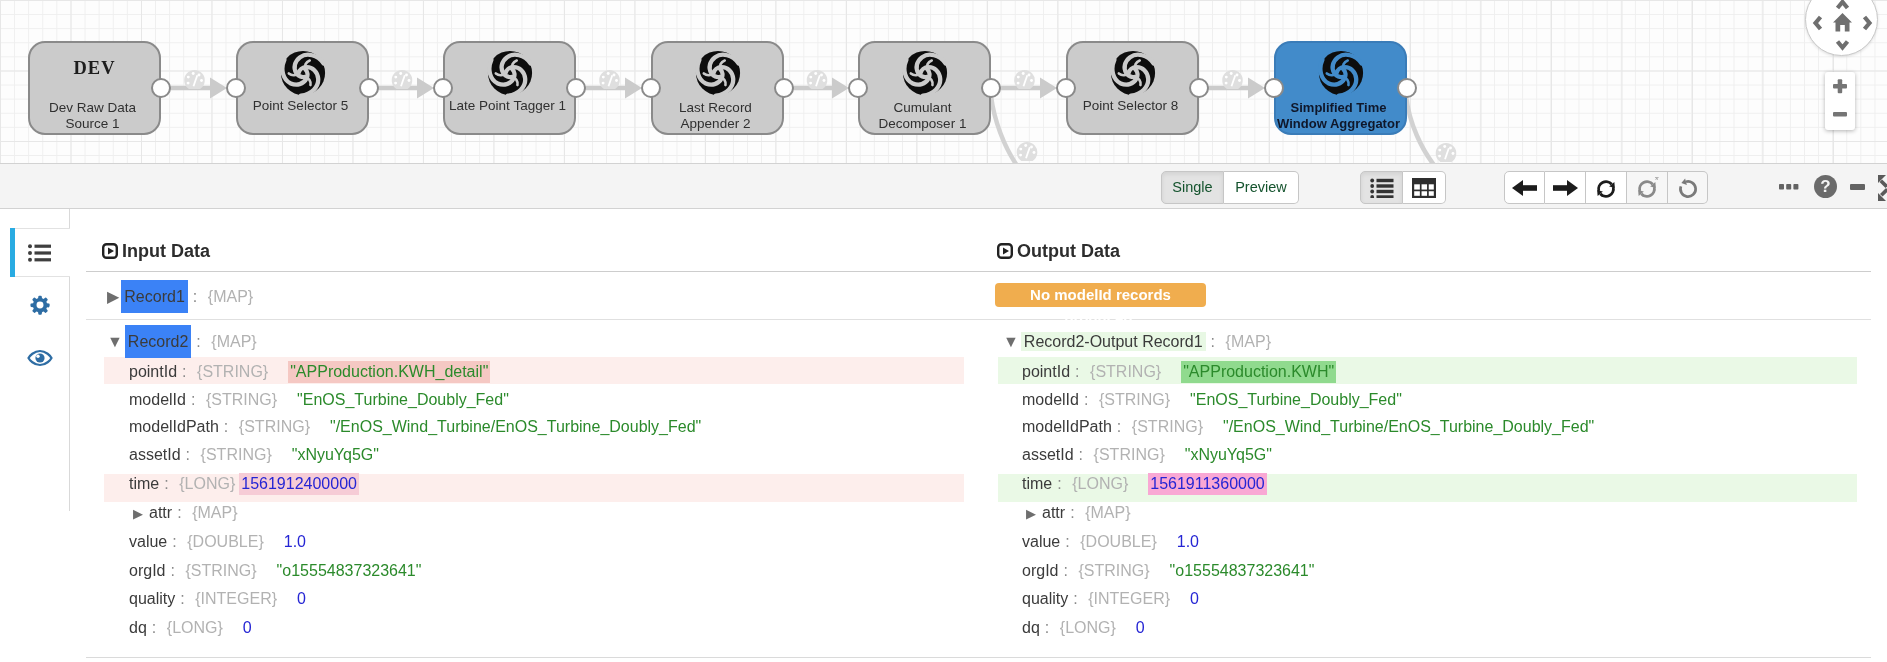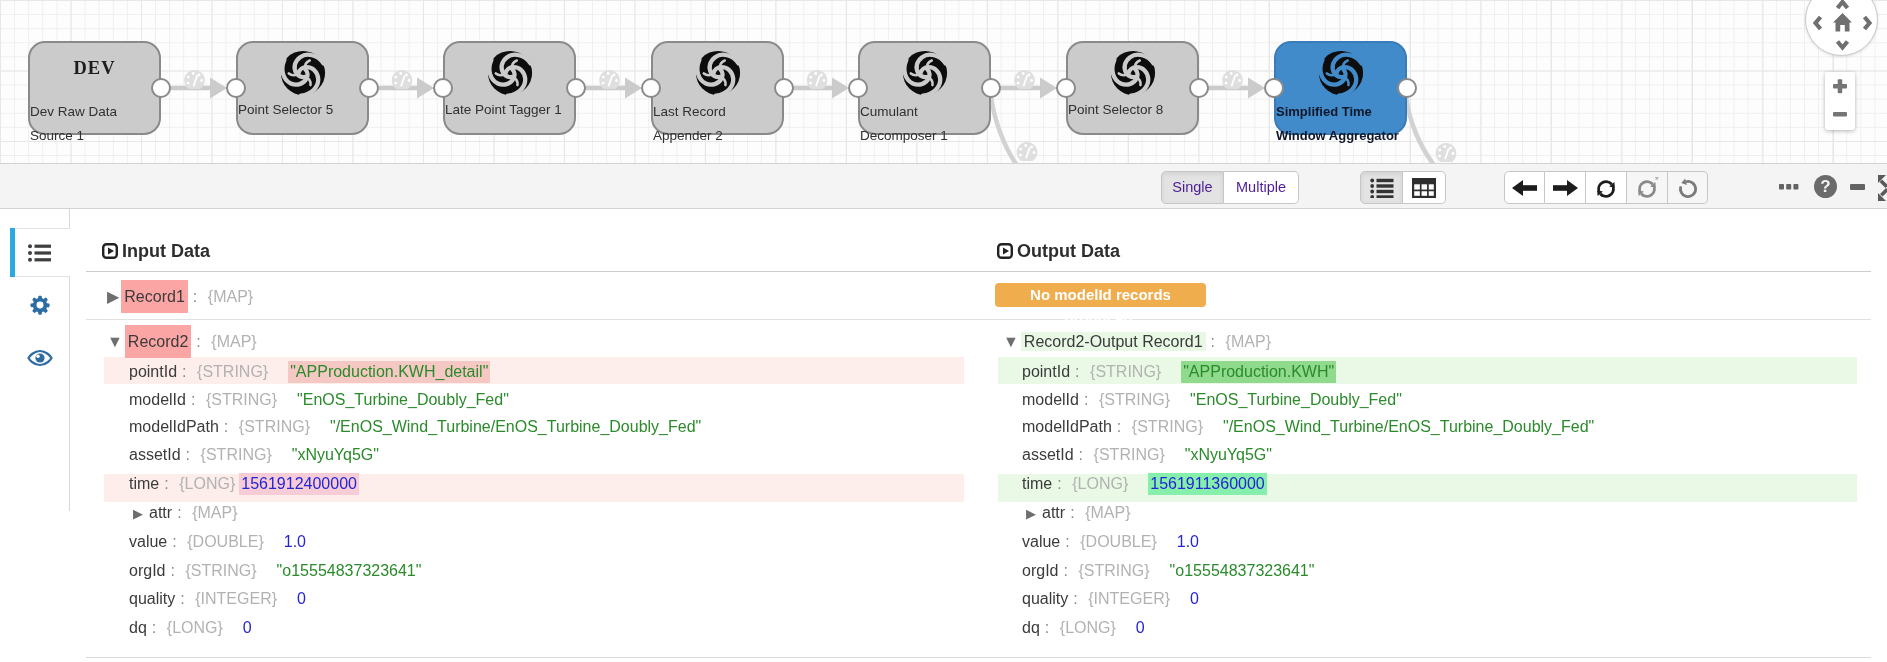--- a/index.html
+++ b/index.html
@@ -9,22 +9,22 @@
       linear-gradient(#e7e7e7 1px, transparent 1px),
       linear-gradient(90deg, #e7e7e7 1px, transparent 1px),
       linear-gradient(#efefef 1px, transparent 1px),
       linear-gradient(90deg, #efefef 1px, transparent 1px);
     background-size: 70.5px 70.5px, 70.5px 70.5px, 14.1px 14.1px, 14.1px 14.1px;
     background-color:#fdfdfd;
     overflow:hidden; }
   #wires { position:absolute; left:0; top:0; }
   .node { position:absolute; top:41px; width:133px; height:93.5px;
     background:#cbcbcb; border:2px solid #8a8a8a; border-radius:17px; }
-  .node .lbl { position:absolute; left:0; right:4px; text-align:left;
-    font-size:13.5px; line-height:24px; color:#303030; }
+  .node .lbl { position:absolute; left:0; right:4px; text-align:center;
+    font-size:13.5px; line-height:16px; color:#303030; }
   .node svg.swirl { position:absolute; left:50%; top:6px; margin-left:-24px; }
   .node.sel { background:#428bca; border-color:#3a7cb8; }
   .node.sel .lbl { color:#0f172a; font-weight:bold; font-size:13px; }
   .dev { position:absolute; left:0; right:0; top:15px; text-align:center;
     font-family:"Liberation Serif", serif; font-weight:bold; font-size:18.5px;
     letter-spacing:1px; color:#1d1d1d; }
   .port { position:absolute; width:20px; height:20px; border-radius:50%;
     background:#fff; border:2.5px solid #8a8a8a; }
   #navcircle { position:absolute; left:1805px; top:-17px; width:73px; height:73px;
     border-radius:50%; background:#fff; border:1px solid #c9c9c9;
@@ -33,47 +33,47 @@
     background:#fff; border-radius:3px; box-shadow:0 1px 4px rgba(0,0,0,.3); }
   #pbar { position:absolute; left:0; top:163px; width:1887px; height:46px;
     background:#f4f4f4; border-top:1px solid #d2d2d2; border-bottom:1px solid #d2d2d2; }
   #pbar .title { position:absolute; left:14px; top:11px; font-size:19px; color:#454545; }
   .btn { position:absolute; top:7px; height:33px; background:#fff;
     border:1px solid #c6c6c6; text-align:center; }
   .btn.act { background:#e3e3e3; box-shadow:inset 0 2px 4px rgba(0,0,0,.08); }
   .btn.dis { background:#f6f6f6; }
   .grp-l { border-radius:5px 0 0 5px; }
   .grp-r { border-radius:0 5px 5px 0; border-left:none; }
-  .tgl { font-size:14.5px; color:#4c1d95; line-height:31px; }
+  .tgl { font-size:14.5px; color:#14532d; line-height:31px; }
   #sidebar { position:absolute; left:0; top:209px; width:70px; height:302px;
     background:#fff; border-right:1px solid #d9d9d9; }
   #tabnotch { position:absolute; left:10px; top:19px; width:60px; height:49px;
     background:#fff; border-top:1px solid #e2e2e2; border-bottom:1px solid #e2e2e2; }
   #tabnotch .accent { position:absolute; left:0; top:-1px; bottom:-1px; width:5px;
     background:#29abe2; }
   #content { position:absolute; left:70px; top:209px; width:1787px; height:453px;
     background:#fff; }
   .hrule { position:absolute; left:16px; width:1785px; height:0;
     border-top:1px solid #cdcdcd; }
   .hd { font-size:18px; font-weight:bold; color:#2d2d2d; }
   .row { position:absolute; font-size:16px; line-height:19px; white-space:nowrap; }
   .k { color:#3b3b3b; }
   .c { color:#8a8a8a; display:inline-block; width:20px; text-indent:5px; }
   .t { color:#b2b2b2; }
   .vs { color:#2b8a2b; }
   .vn { color:#2525d4; }
   .tri { display:inline-block; color:#6e6e6e; font-size:16px; }
-  .rn-p { background:#fca5a5; padding:8px 3px; margin-left:-3px; }
+  .rn-p { background:#3b82f6; padding:8px 3px; margin-left:-3px; }
   .rn-g { background:#e8f8e4; padding:1px 3px; margin-left:-3px; }
   .hl-p { position:absolute; left:34px; width:860px; background:#fdeeec; }
   .hl-g { position:absolute; left:928px; width:859px; background:#eaf9e6; }
   .vhl-p1 { background:#f5c8c3; padding:2px 2px 3px; }
   .vhl-p2 { background:#f6ccd6; padding:2px 2px 3px; }
   .vhl-g1 { background:#90da8e; padding:2px 2px 3px; }
-  .vhl-g2 { background:#86efac; padding:2px 2px 3px; }
+  .vhl-g2 { background:#f9a8d4; padding:2px 2px 3px; }
   #badge { position:absolute; left:925px; top:74px; width:211px; height:24px;
     background:#f0ad4e; border-radius:4px; color:#fff; font-weight:bold;
     font-size:15px; line-height:24px; text-align:center; }
 </style></head>
 <body>
 <div id="page">
   <div id="canvas">
       <svg id="wires" width="1887" height="163">
         <line x1="170.0" y1="88.0" x2="212.0" y2="88.0" stroke="#cbcbcb" stroke-width="4.5"></line>
         <polygon points="210.0,77.5 210.0,98.5 227.0,88.0" fill="#cbcbcb"></polygon>
@@ -261,21 +261,21 @@
       <div id="zoombox"><svg width="30" height="58" viewBox="0 0 30 58">
 <g fill="#757575">
             <rect x="8" y="12" width="14" height="4.5" rx="1"></rect>
             <rect x="12.7" y="7.3" width="4.5" height="14" rx="1"></rect>
 <rect x="8" y="40" width="14" height="4.5" rx="1"></rect>
           </g>
 </svg></div>
     </div>
   <div id="pbar">
       <div class="btn act grp-l tgl" style="left:1161px;width:63px">Single</div>
-      <div class="btn grp-r tgl" style="left:1224px;width:75px">Multiple</div>
+      <div class="btn grp-r tgl" style="left:1224px;width:75px">Preview</div>
       <div class="btn act grp-l ic" style="left:1360px;width:43px"><svg width="24" height="20" viewBox="0 0 24 20" style="margin-top:6px">
 <g fill="#333">
             <circle cx="2.2" cy="2.5" r="1.9"></circle>
             <circle cx="2.2" cy="8" r="1.9"></circle>
             <circle cx="2.2" cy="13.5" r="1.9"></circle>
             <circle cx="2.2" cy="19" r="1.9"></circle>
 <rect x="6.5" y="0.8" width="17" height="3.4"></rect>
             <rect x="6.5" y="6.3" width="17" height="3.4"></rect>
             <rect x="6.5" y="11.8" width="17" height="3.4"></rect>
             <rect x="6.5" y="17.3" width="17" height="3.4"></rect>

